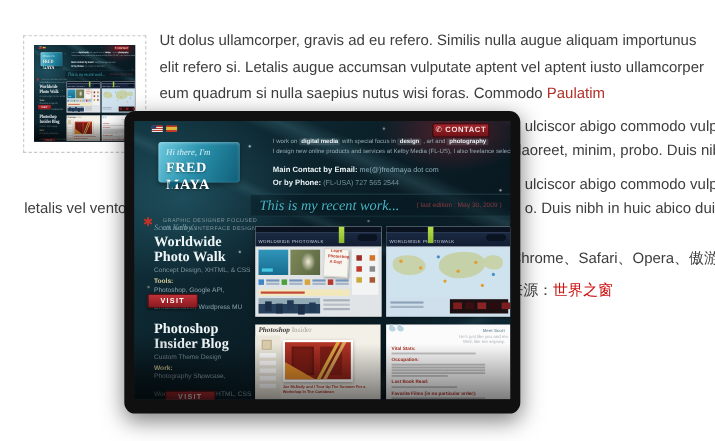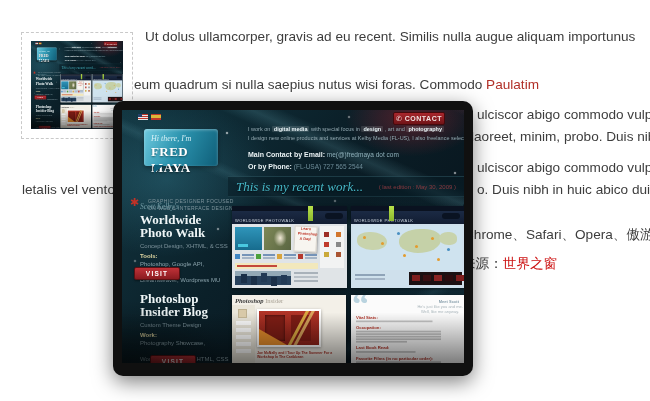--- a/index.html
+++ b/index.html
@@ -180,22 +180,23 @@
      transform-origin:0 0;white-space:nowrap;}
   .t4-secs h5{position:static;margin:3px 0 1px;font-size:5px;color:#b03226;}
   .gbar{position:static;display:block;height:2px;background:#c4c4c4;margin:1px 0;}
   .w90{width:90px;} .w100{width:100px;} .w70{width:70px;} .w60{width:60px;}
 </style>
 </head>
 <body>
 
 <div class="stage">
 
-  <div class="ln" style="left:145px;top:29px">Ut dolus ullamcorper, gravis ad eu recent. Similis nulla augue aliquam importunus</div>
-  <div class="ln" style="left:134px;top:77px"><span>eum quadrum si nulla saepius nutus wisi foras. Commodo </span><a class="rlink">Paulatim</a></div>
+  <div class="ln" style="left:145px;top:29px">Ut dolus ullamcorper, gravis ad eu refero. Similis nulla augue aliquam importunus</div>
+  <div class="ln" style="left:145px;top:53px">elit refero si. Letalis augue accumsan vulputate aptent vel aptent iusto ullamcorper</div>
+  <div class="ln" style="left:145px;top:77px"><span>eum quadrum si nulla saepius nutus wisi foras. Commodo </span><a class="rlink">Paulatim</a></div>
 
   <div class="ln" style="left:477px;top:107px">ulciscor abigo commodo vulputate</div>
   <div class="ln" style="left:471px;top:129px">laoreet, minim, probo. Duis nibh in hu</div>
   <div class="ln" style="left:477px;top:160px">ulciscor abigo commodo vulputate</div>
   <div class="ln" style="left:22px;top:182px">letalis vel ventosus</div>
   <div class="ln" style="left:477px;top:182px">o. Duis nibh in huic abico duis</div>
   <div class="ln" style="left:464px;top:227px">Chrome、Safari、Opera、傲游、世界之窗</div>
   <div class="ln" style="left:462px;top:256px"><span>来源：</span><a class="rlink2">世界之窗</a></div>
 
   <div class="thumb-box">

